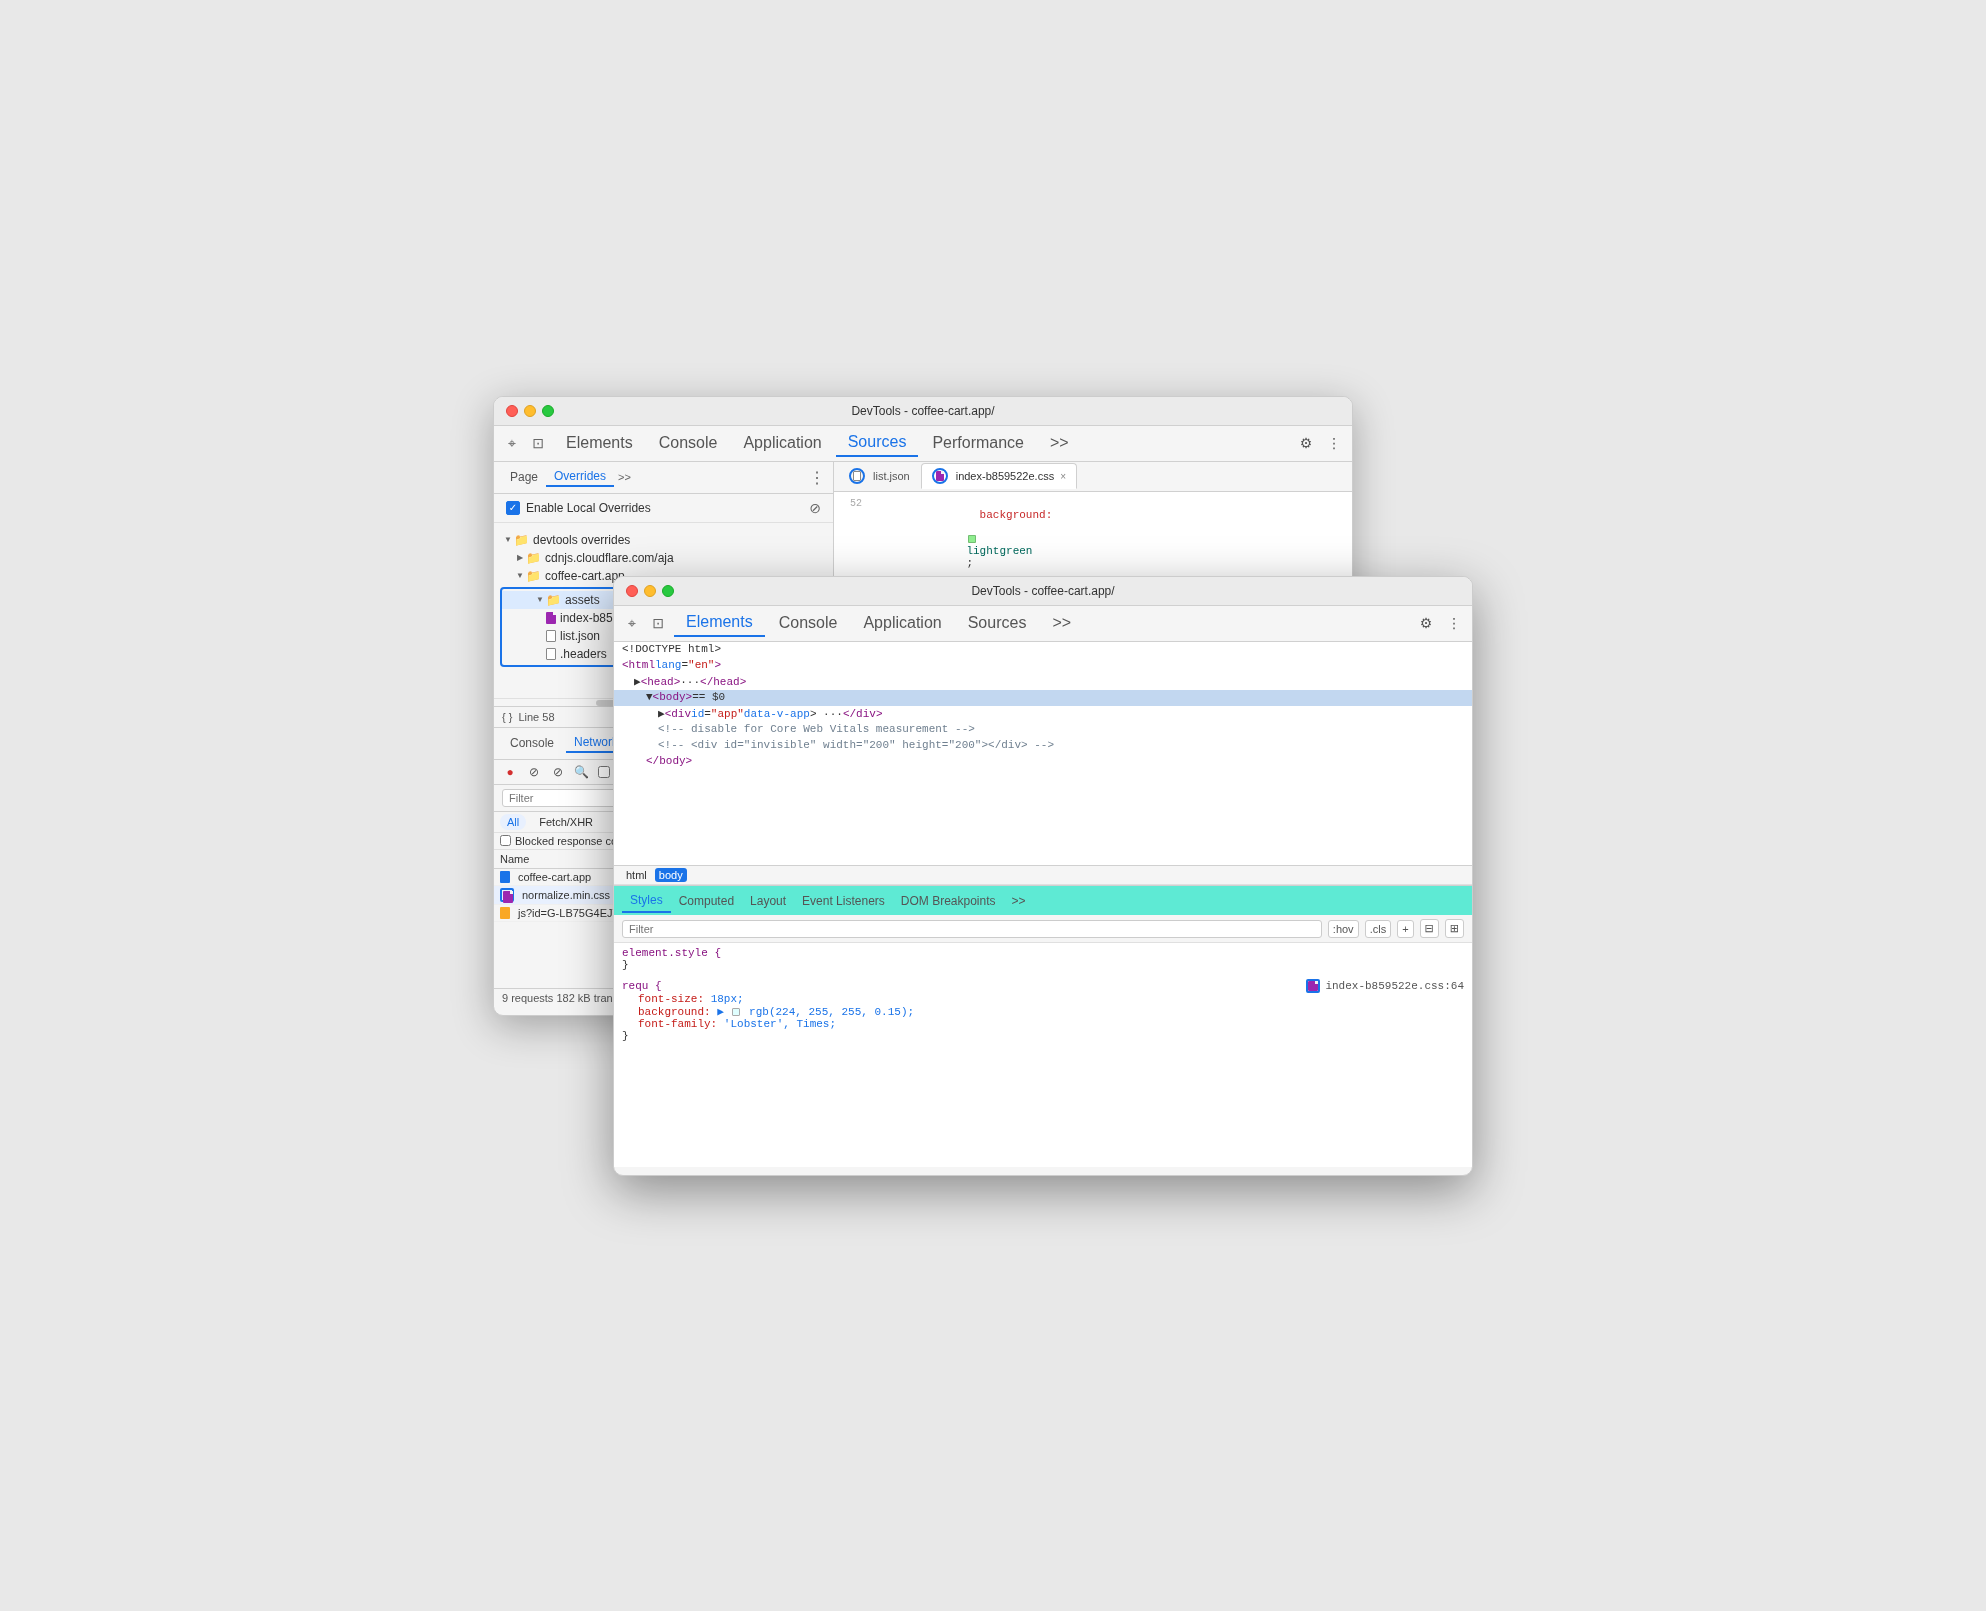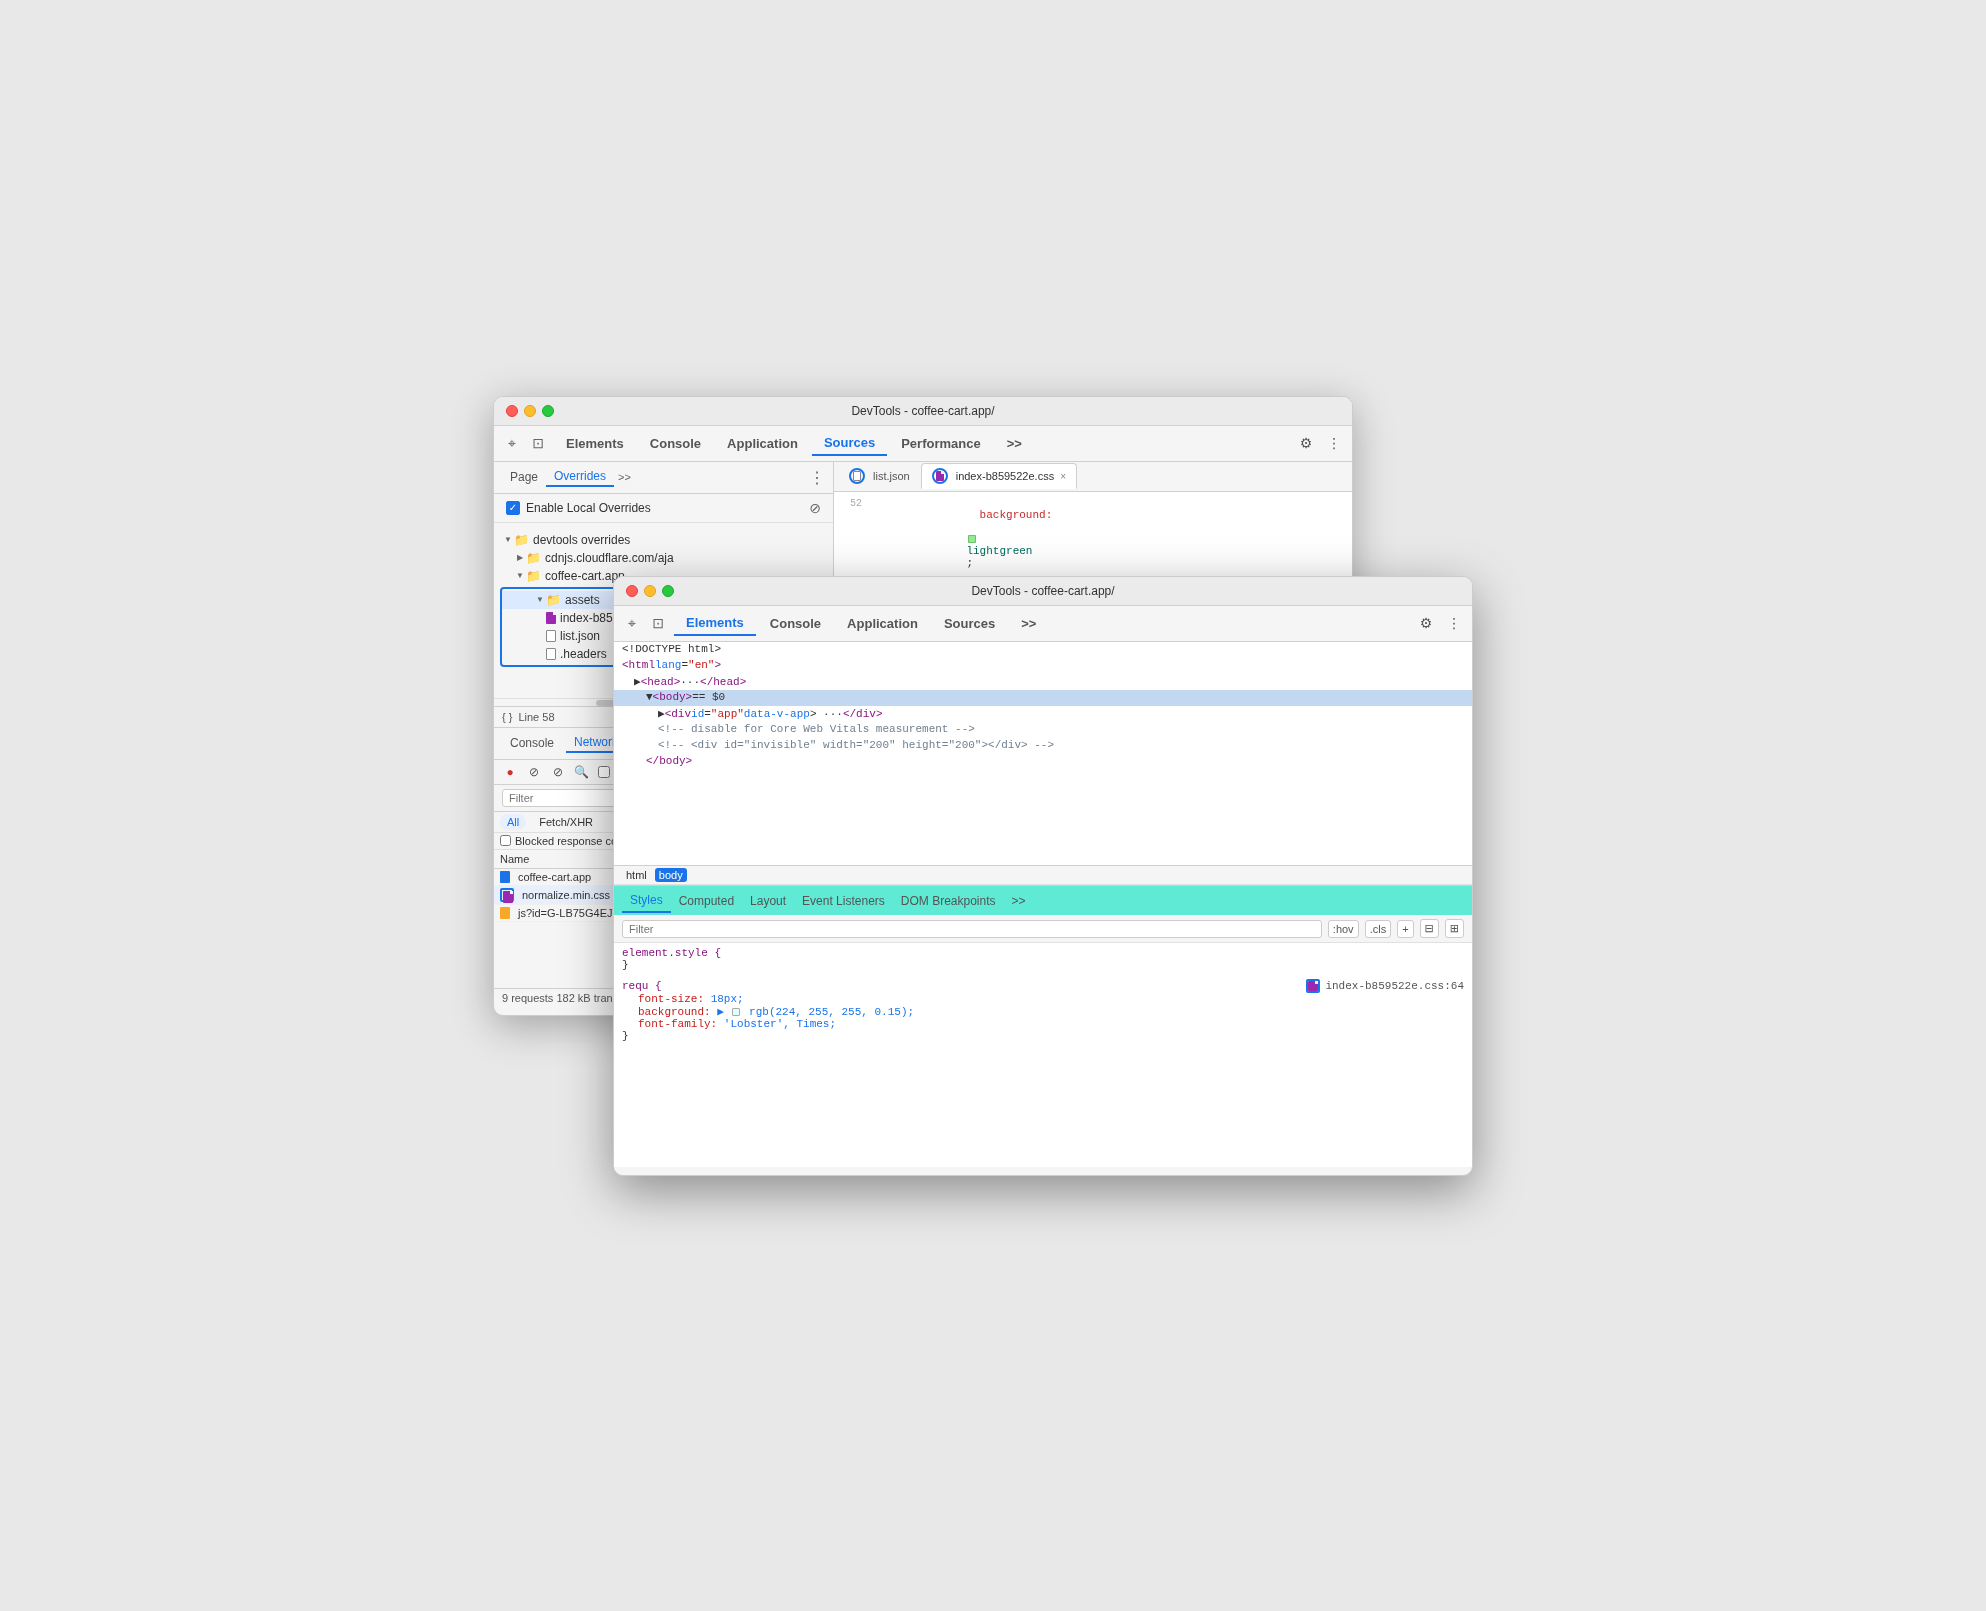--- a/index.html
+++ b/index.html
@@ -103,26 +103,25 @@
       align-items: center;
       justify-content: center;
       color: #666;
       font-size: 14px;
       cursor: pointer;
       margin-right: 4px;
     }
 
     .tab-item {
       padding: 4px 12px;
-      font-size: 13px;
+      font-size: 16px;
       color: #555;
       cursor: pointer;
       border-radius: 4px;
       white-space: nowrap;
-      font-weight: bold;
     }
     .tab-item.active { color: #1a73e8; border-bottom: 2px solid #1a73e8; border-radius: 0; }
 
     .tab-bar-right {
       margin-left: auto;
       display: flex;
       gap: 8px;
       align-items: center;
     }
 

